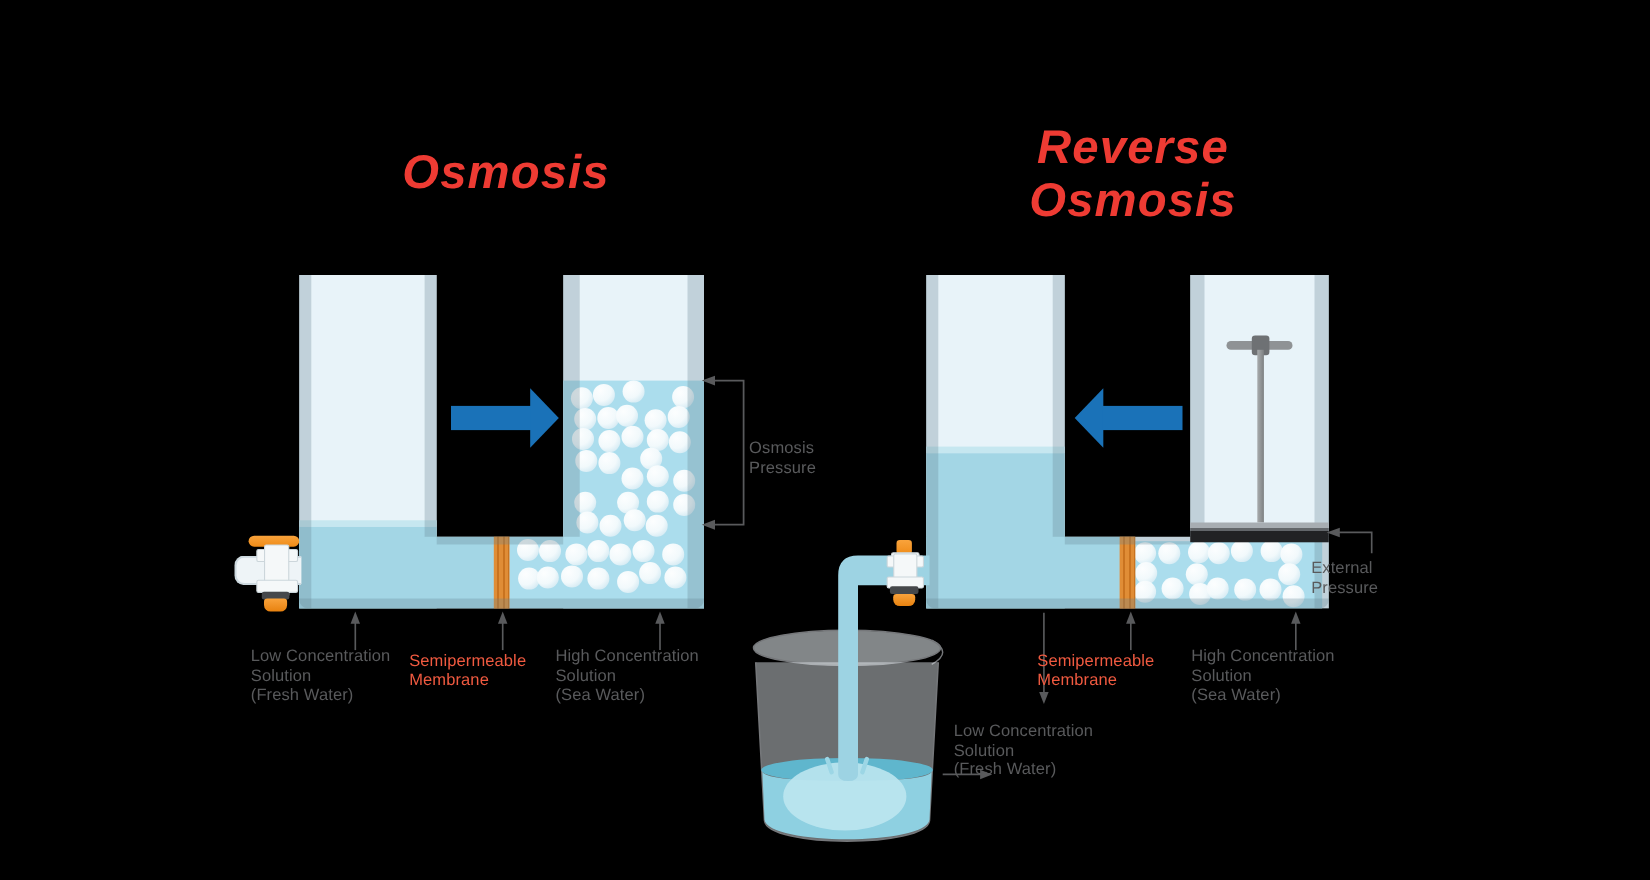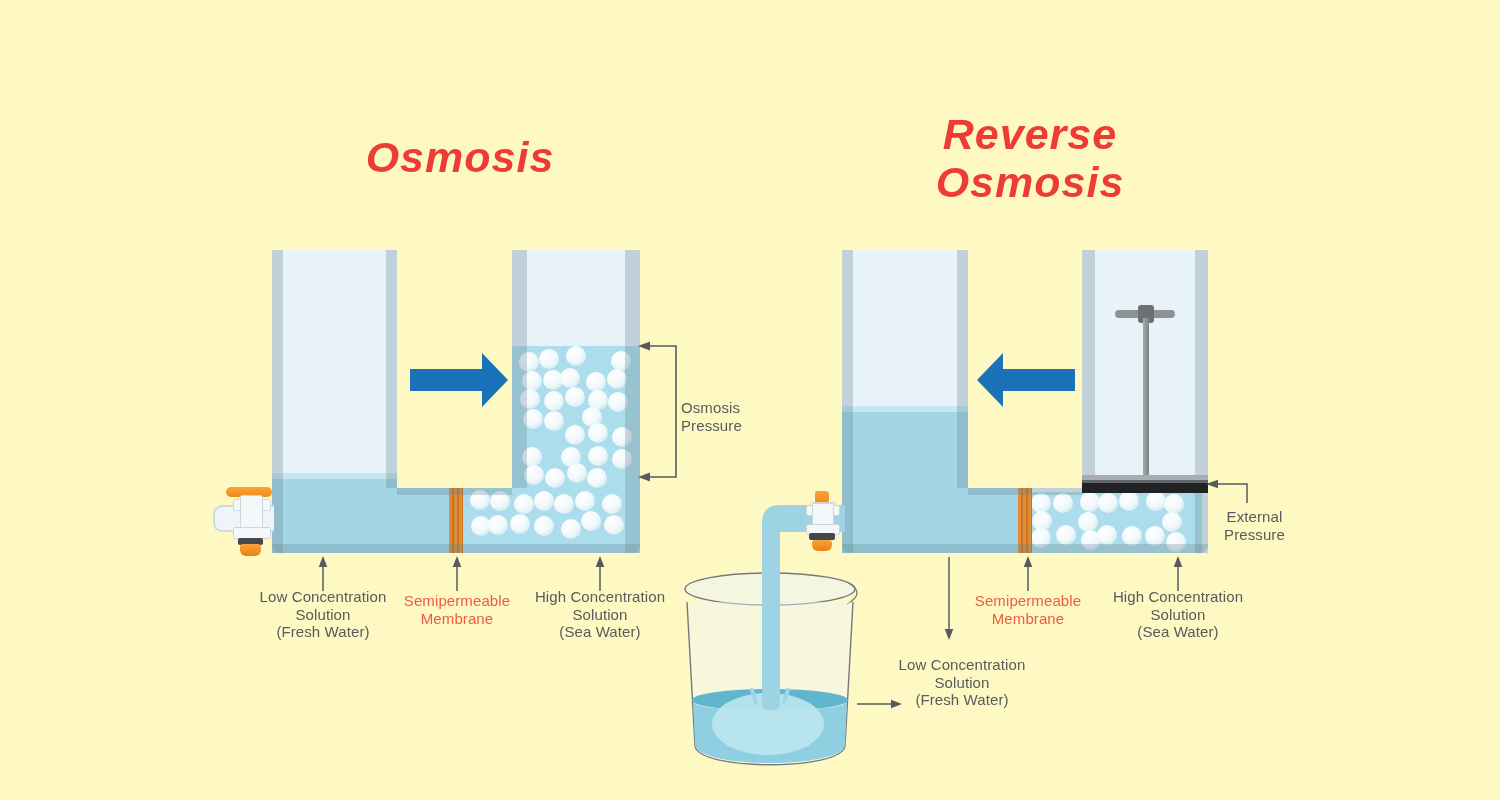--- a/index.html
+++ b/index.html
@@ -1,16 +1,16 @@
 <!DOCTYPE html>
 <html style="--c-title: #ee3b33; --c-membrane-label: #f05a40; --c-label: #595a5c; --c-flow-arrow: #1a72b8; --c-water: #a3d6e5; --c-sea-water: #abdded; --c-glass: #e8f3f9; --c-membrane: #dd862e; --c-valve-orange: #f6921e;"><head>
 <meta charset="utf-8">
 <style>
   html,body{margin:0;padding:0;background:#fff;}
-  .stage{position:relative;width:1500px;height:800px;background:#fef9c3;overflow:hidden;
+  .stage{position:relative;width:1500px;height:800px;background:#000000;overflow:hidden;
          font-family:"Liberation Sans","DejaVu Sans",sans-serif;}
   .abs{position:absolute;}
   .glass{background:var(--c-glass,#e8f3f9);z-index:1;}
   .water{background:var(--c-water,#a3d6e5);z-index:2;}
   .waterband{background:#c6e7f0;z-index:2;}
   .sea{background:var(--c-sea-water,#abdded);z-index:2;}
   .wall{background:rgba(104,131,147,.30);z-index:5;}
   .membrane{background-color:var(--c-membrane,#dd862e);
             background-image:repeating-linear-gradient(90deg,#e08d36 0 3px,#c9731f 3px 5px);z-index:4;}
   .particles{position:absolute;left:0;top:0;width:100%;height:100%;z-index:3;pointer-events:none;}
@@ -18,21 +18,21 @@
             background:radial-gradient(circle at 34% 30%,#ffffff,#f4fafc 50%,#d8ecf4 78%,#c9e4ee 100%);
             opacity:.97;}
   .shaft{background:var(--c-flow-arrow,#1a72b8);z-index:7;}
   .ah-r{width:0;height:0;border-top:27px solid transparent;border-bottom:27px solid transparent;
         border-left:26px solid var(--c-flow-arrow,#1a72b8);z-index:7;}
   .ah-l{width:0;height:0;border-top:27px solid transparent;border-bottom:27px solid transparent;
         border-right:26px solid var(--c-flow-arrow,#1a72b8);z-index:7;}
   .title{position:absolute;font-size:43px;line-height:48px;font-style:italic;font-weight:600;
          color:var(--c-title,#ee3b33);text-align:center;white-space:pre-line;letter-spacing:1px;z-index:9;}
   .lbl{position:absolute;font-size:15px;line-height:17.5px;color:var(--c-label,#595a5c);
-       text-align:center;white-space:pre-line;letter-spacing:.1px;z-index:9;}
+       text-align:left;white-space:pre-line;letter-spacing:.1px;z-index:9;}
   .lbl.orange{color:var(--c-membrane-label,#f05a40);}
   .lbl.leftalign{text-align:left;}
   .pipe-glass{background:#eef4f7;border:2px solid #cdd9df;border-right:none;
               border-radius:9px 0 0 9px;z-index:6;}
   .v-white{background:#f5f8f9;border:1px solid #ccd6db;border-radius:2px;z-index:7;}
   .v-orange{background:linear-gradient(#f9a33c,#ef8b17);border-radius:4px;z-index:7;}
   .v-dark{background:#45484b;border-radius:2px;z-index:7;}
   .v-nut{background:linear-gradient(#f9a33c,#e8820f);border-radius:3px 3px 6px 6px;z-index:7;}
   .p-plate{background:linear-gradient(#a7adb2 0 28%,#62666a 28% 44%,#212224 44% 100%);z-index:6;}
   .p-rod{background:linear-gradient(90deg,#a8abad,#7d8082);z-index:6;}

